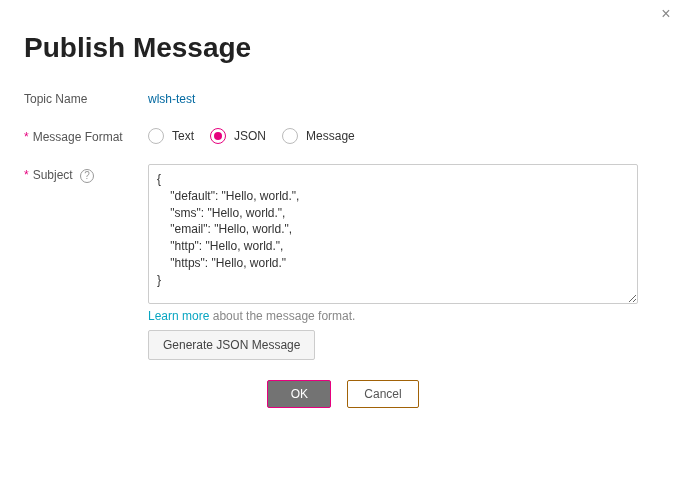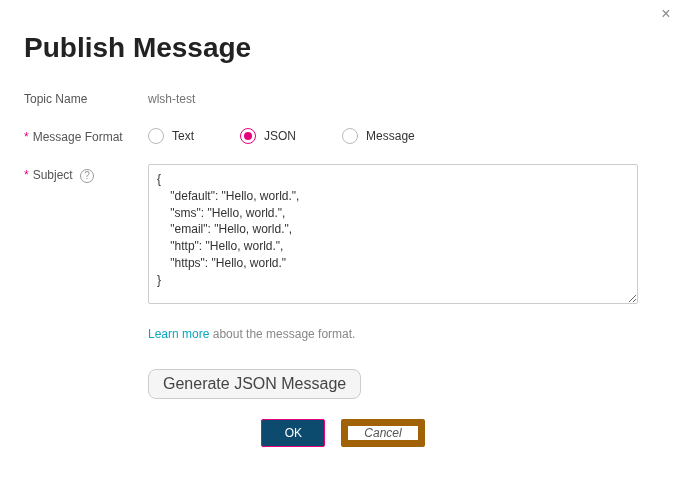--- a/index.html
+++ b/index.html
@@ -47,35 +47,35 @@
     font-size: 12px;
   }
   .label-col .req {
     color: #e6007e;
     margin-right: 4px;
   }
   .field-col {
     flex: 1;
   }
   .static-val {
-    color: #737373;
+    color: #0369a1;
     padding-top: 4px;
   }
   .text-input {
     width: 378px;
     height: 28px;
     border: 1px solid #ccc;
     border-radius: 2px;
     padding: 2px 8px;
     font-size: 12px;
   }
   .radio-group {
     display: flex;
     align-items: center;
-    gap: 46px;
+    gap: 16px;
     padding-top: 2px;
   }
   .radio-item {
     display: flex;
     align-items: center;
     gap: 8px;
     cursor: pointer;
     color: #333;
   }
   .radio-outer {
@@ -121,63 +121,62 @@
     padding: 6px 8px;
     font-size: 12px;
     font-family: Arial, Helvetica, sans-serif;
     line-height: 1.4;
     color: #333;
     resize: both;
     overflow: auto;
     white-space: pre;
   }
   .hint-line {
-    margin-top: 20px;
+    margin-top: 2px;
     font-size: 12px;
     color: #888;
   }
   .hint-line a {
     color: #0aa6c2;
     text-decoration: none;
   }
   .gen-btn {
-    margin-top: 28px;
+    margin-top: 7px;
     height: 30px;
     padding: 0 14px;
     border: 1px solid #ccc;
     background: #f5f5f5;
     color: #444;
-    font-size: 16px;
-    border-radius: 8px;
+    font-size: 12px;
+    border-radius: 2px;
     cursor: pointer;
   }
   .footer {
     display: flex;
     justify-content: center;
     gap: 16px;
     margin-top: 20px;
   }
   .btn {
     height: 28px;
     min-width: 64px;
     padding: 0 16px;
     font-size: 12px;
     border-radius: 2px;
     cursor: pointer;
   }
   .btn-primary {
-    background: #0c4a6e;
+    background: #737373;
     border: 1px solid #e6007e;
     color: #fff;
   }
   .btn-default {
     background: #fff;
-    border: 7px solid #a16207;
+    border: 1px solid #a16207;
     color: #555;
-    font-style: italic;
   }
 </style>
 </head>
 <body>
 
 <div class="close-btn">×</div>
 
 <div class="dialog">
   <h1>Publish Message</h1>
 

